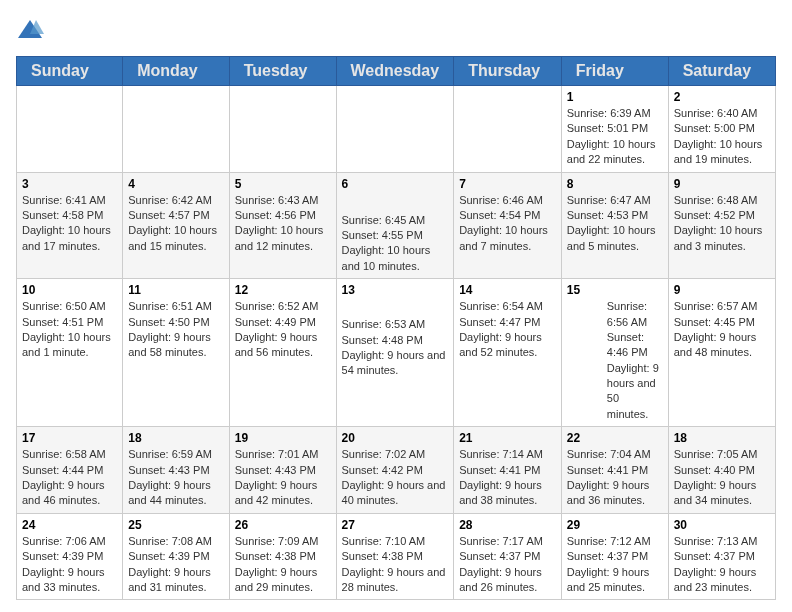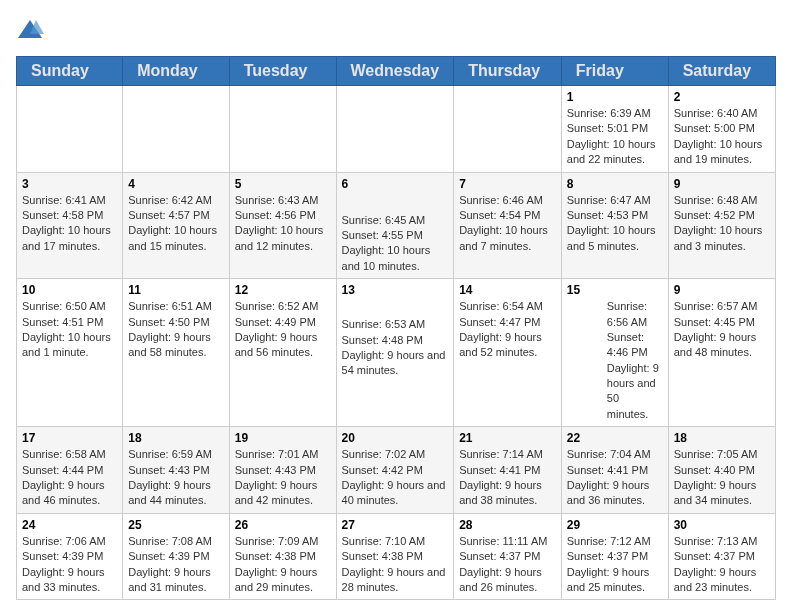--- a/index.html
+++ b/index.html
@@ -288,21 +288,21 @@
 Daylight: 9 hours and 29 minutes.</div>
         </td>
         <td>
           <span class="day-num">27</span>
           <div class="day-info" style="white-space: pre-line;">Sunrise: 7:10 AM
 Sunset: 4:38 PM
 Daylight: 9 hours and 28 minutes.</div>
         </td>
         <td>
           <span class="day-num">28</span>
-          <div class="day-info" style="white-space: pre-line;">Sunrise: 11:11 AM
+          <div class="day-info" style="white-space: pre-line;">Sunrise: 7:17 AM
 Sunset: 4:37 PM
 Daylight: 9 hours and 26 minutes.</div>
         </td>
         <td>
           <span class="day-num">29</span>
           <div class="day-info" style="white-space: pre-line;">Sunrise: 7:12 AM
 Sunset: 4:37 PM
 Daylight: 9 hours and 25 minutes.</div>
         </td>
         <td>

